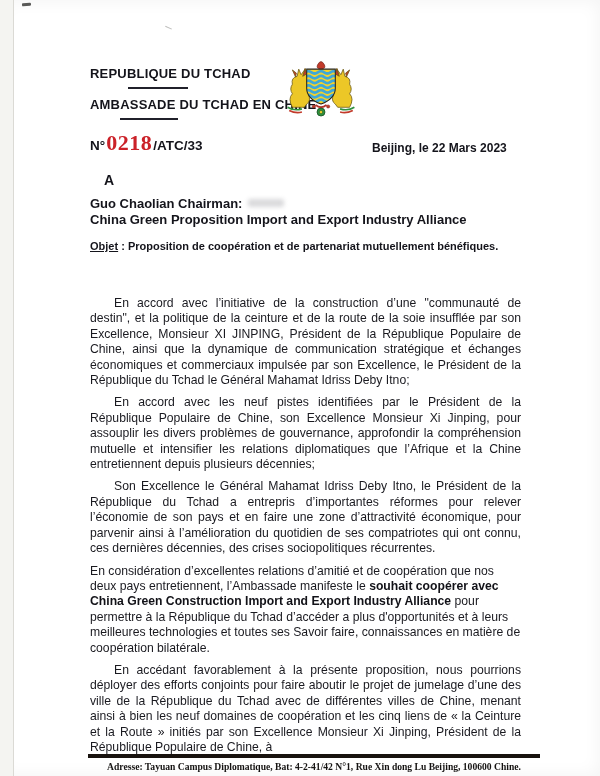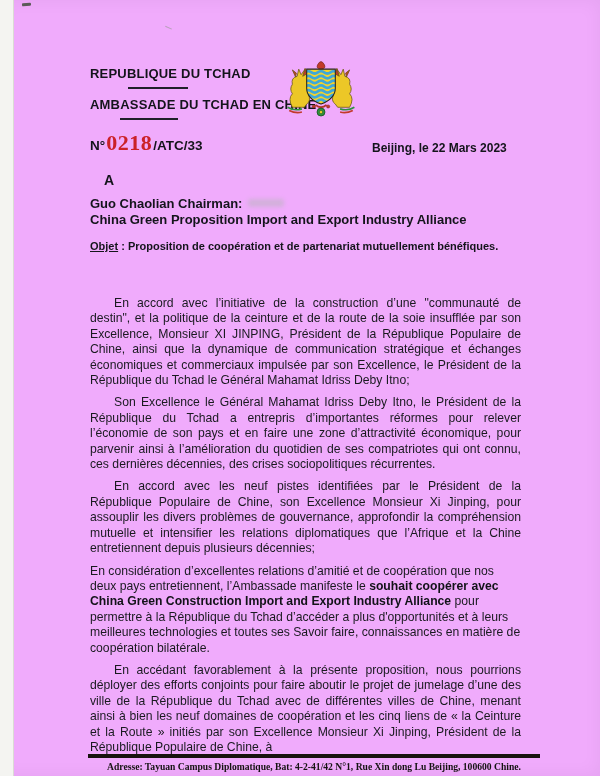--- a/index.html
+++ b/index.html
@@ -1,18 +1,18 @@
 <!DOCTYPE html>
 <html><head>
 <meta charset="utf-8">
 <style>
   html,body{margin:0;padding:0;background:#e8e8e6;}
   .page{
     position:relative;width:600px;height:776px;margin:0 auto;
-    background:#f0abfc;overflow:hidden;
+    background:#ffffff;overflow:hidden;
     font-family:"Liberation Sans",sans-serif;color:#17171d;
     box-shadow:inset 0 0 18px rgba(0,0,0,0.05);
   }
   .scan-strip{position:absolute;left:0;top:0;width:13px;height:776px;background:#f4f4f1;border-right:1px solid #dbdad5;}
   .artifact-staple{position:absolute;left:22px;top:3px;width:9px;height:3px;background:#5a5a58;transform:rotate(-6deg);border-radius:1px;}
   .artifact-fleck{position:absolute;left:164px;top:27px;width:7px;height:5px;border-top:1.5px solid #9a9a96;transform:rotate(24deg);opacity:.65;}
   .smudge{position:absolute;left:248px;top:199px;width:36px;height:8px;background:#b5b5b9;filter:blur(2px);opacity:.5;border-radius:2px;}
 
   .hdr{position:absolute;font-weight:bold;font-size:13px;color:#14141b;letter-spacing:.2px;white-space:nowrap;}
   .hdr-left{left:90px;top:66px;}
@@ -125,22 +125,22 @@
     <span class="line">Guo Chaolian Chairman:</span>
     <span class="line">China Green Proposition Import and Export Industry Alliance</span>
   </div>
 
   <div class="subject">
     <span class="subject-label">Objet</span><span> : </span><span>Proposition de coopération et de partenariat mutuellement bénéfiques.</span>
   </div>
 
   <div class="body-text">
     <p>En accord avec l’initiative de la construction d’une "communauté de destin", et la politique de la ceinture et de la route de la soie insufflée par son Excellence, Monsieur XI JINPING, Président de la République Populaire de Chine, ainsi que la dynamique de communication stratégique et échanges économiques et commerciaux impulsée par son Excellence, le Président de la République du Tchad le Général Mahamat Idriss Deby Itno;</p>
+    <p>En accord avec les neuf pistes identifiées par le Président de la République Populaire de Chine, son Excellence Monsieur Xi Jinping, pour assouplir les divers problèmes de gouvernance, approfondir la compréhension mutuelle et intensifier les relations diplomatiques que l’Afrique et la Chine entretiennent depuis plusieurs décennies;</p>
     <p>Son Excellence le Général Mahamat Idriss Deby Itno, le Président de la République du Tchad a entrepris d’importantes réformes pour relever l’économie de son pays et en faire une zone d’attractivité économique, pour parvenir ainsi à l’amélioration du quotidien de ses compatriotes qui ont connu, ces dernières décennies, des crises sociopolitiques récurrentes.</p>
-    <p>En accord avec les neuf pistes identifiées par le Président de la République Populaire de Chine, son Excellence Monsieur Xi Jinping, pour assouplir les divers problèmes de gouvernance, approfondir la compréhension mutuelle et intensifier les relations diplomatiques que l’Afrique et la Chine entretiennent depuis plusieurs décennies;</p>
     <p class="no-indent"><span>En considération d’excellentes relations d’amitié et de coopération que nos deux pays entretiennent, l’Ambassade manifeste le </span><b>souhait coopérer avec China Green Construction Import and Export Industry Alliance</b><span> pour permettre à la République du Tchad d’accéder a plus d'opportunités et à leurs meilleures technologies et toutes ses Savoir faire, connaissances en matière de coopération bilatérale.</span></p>
     <p>En accédant favorablement à la présente proposition, nous pourrions déployer des efforts conjoints pour faire aboutir le projet de jumelage d’une des ville de la République du Tchad avec de différentes villes de Chine, menant ainsi à bien les neuf domaines de coopération et les cinq liens de « la Ceinture et la Route » initiés par son Excellence Monsieur Xi Jinping, Président de la République Populaire de Chine, à</p>
   </div>
 
   <div class="footer-rule"></div>
   <div class="footer-address">Adresse: Tayuan Campus Diplomatique, Bat: 4-2-41/42 N°1, Rue Xin dong Lu Beijing, 100600 Chine.</div>
 
 </div>
 
 </body></html>

